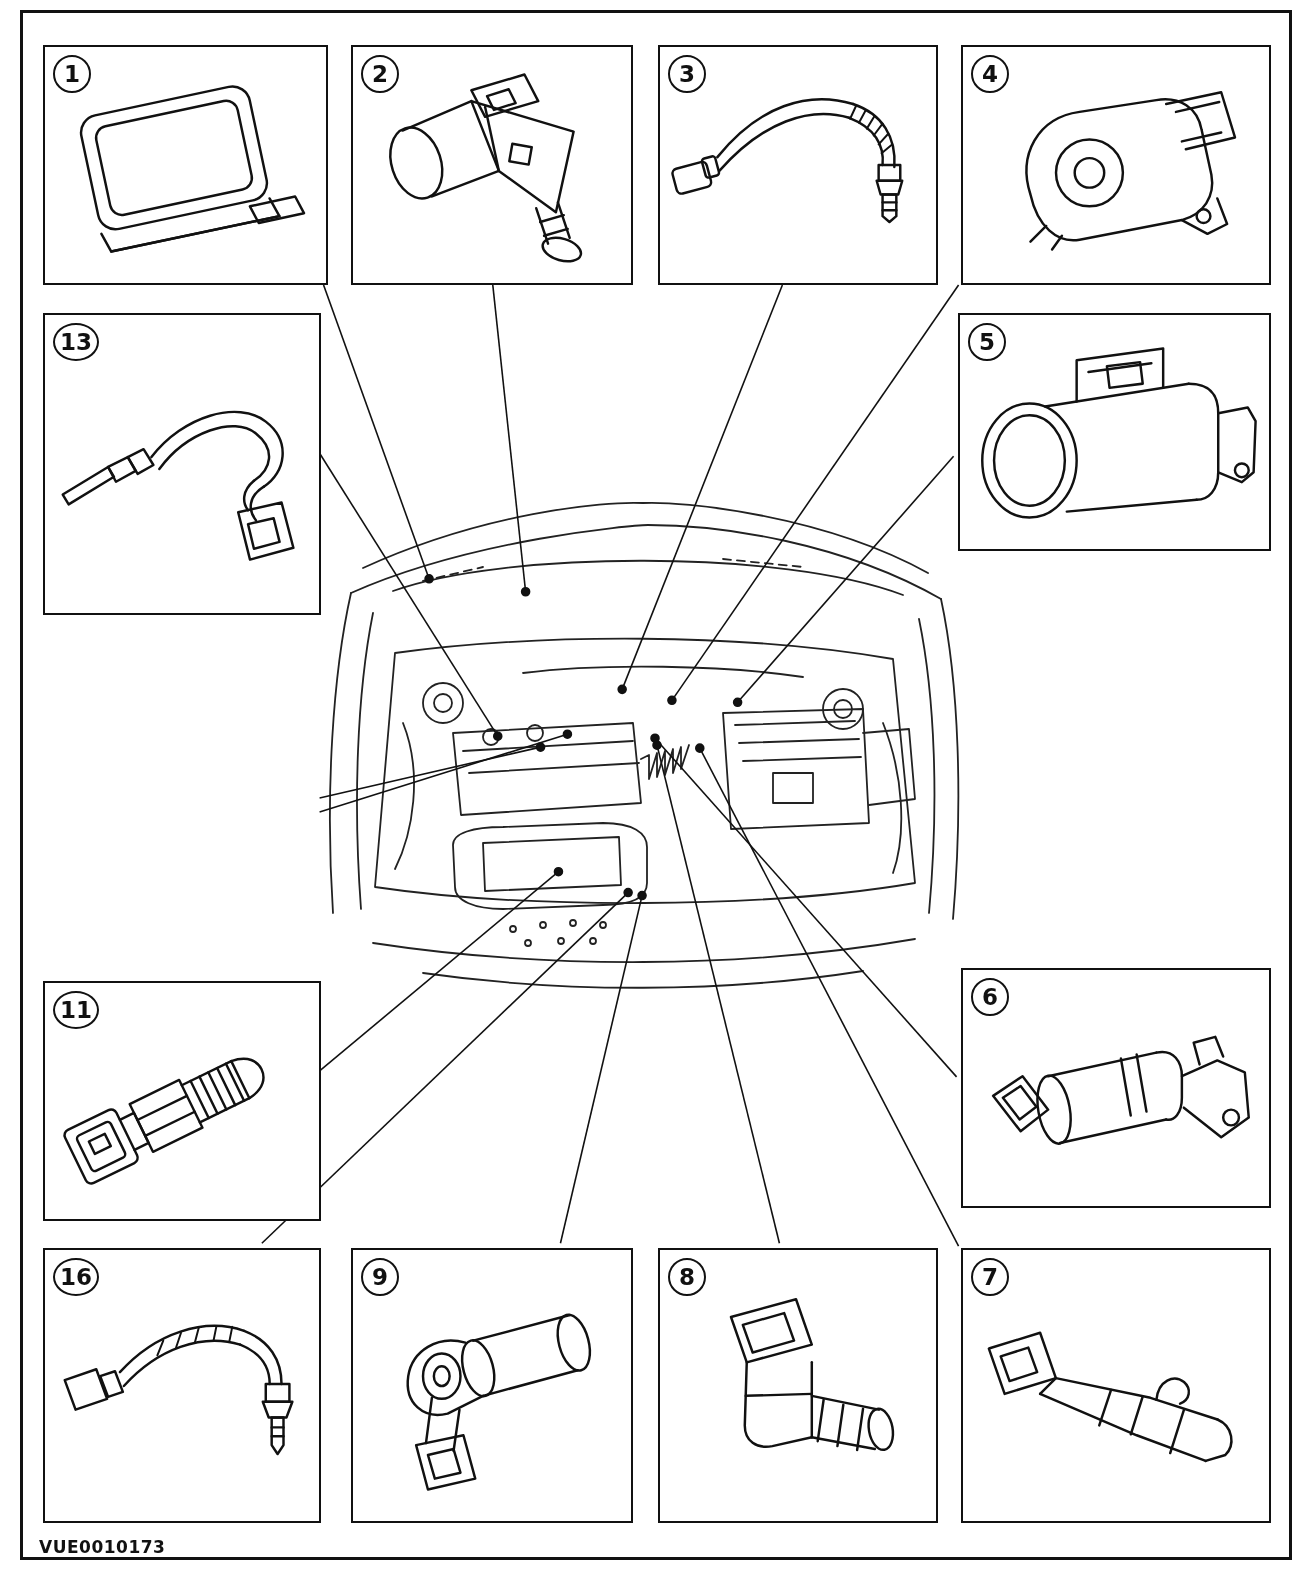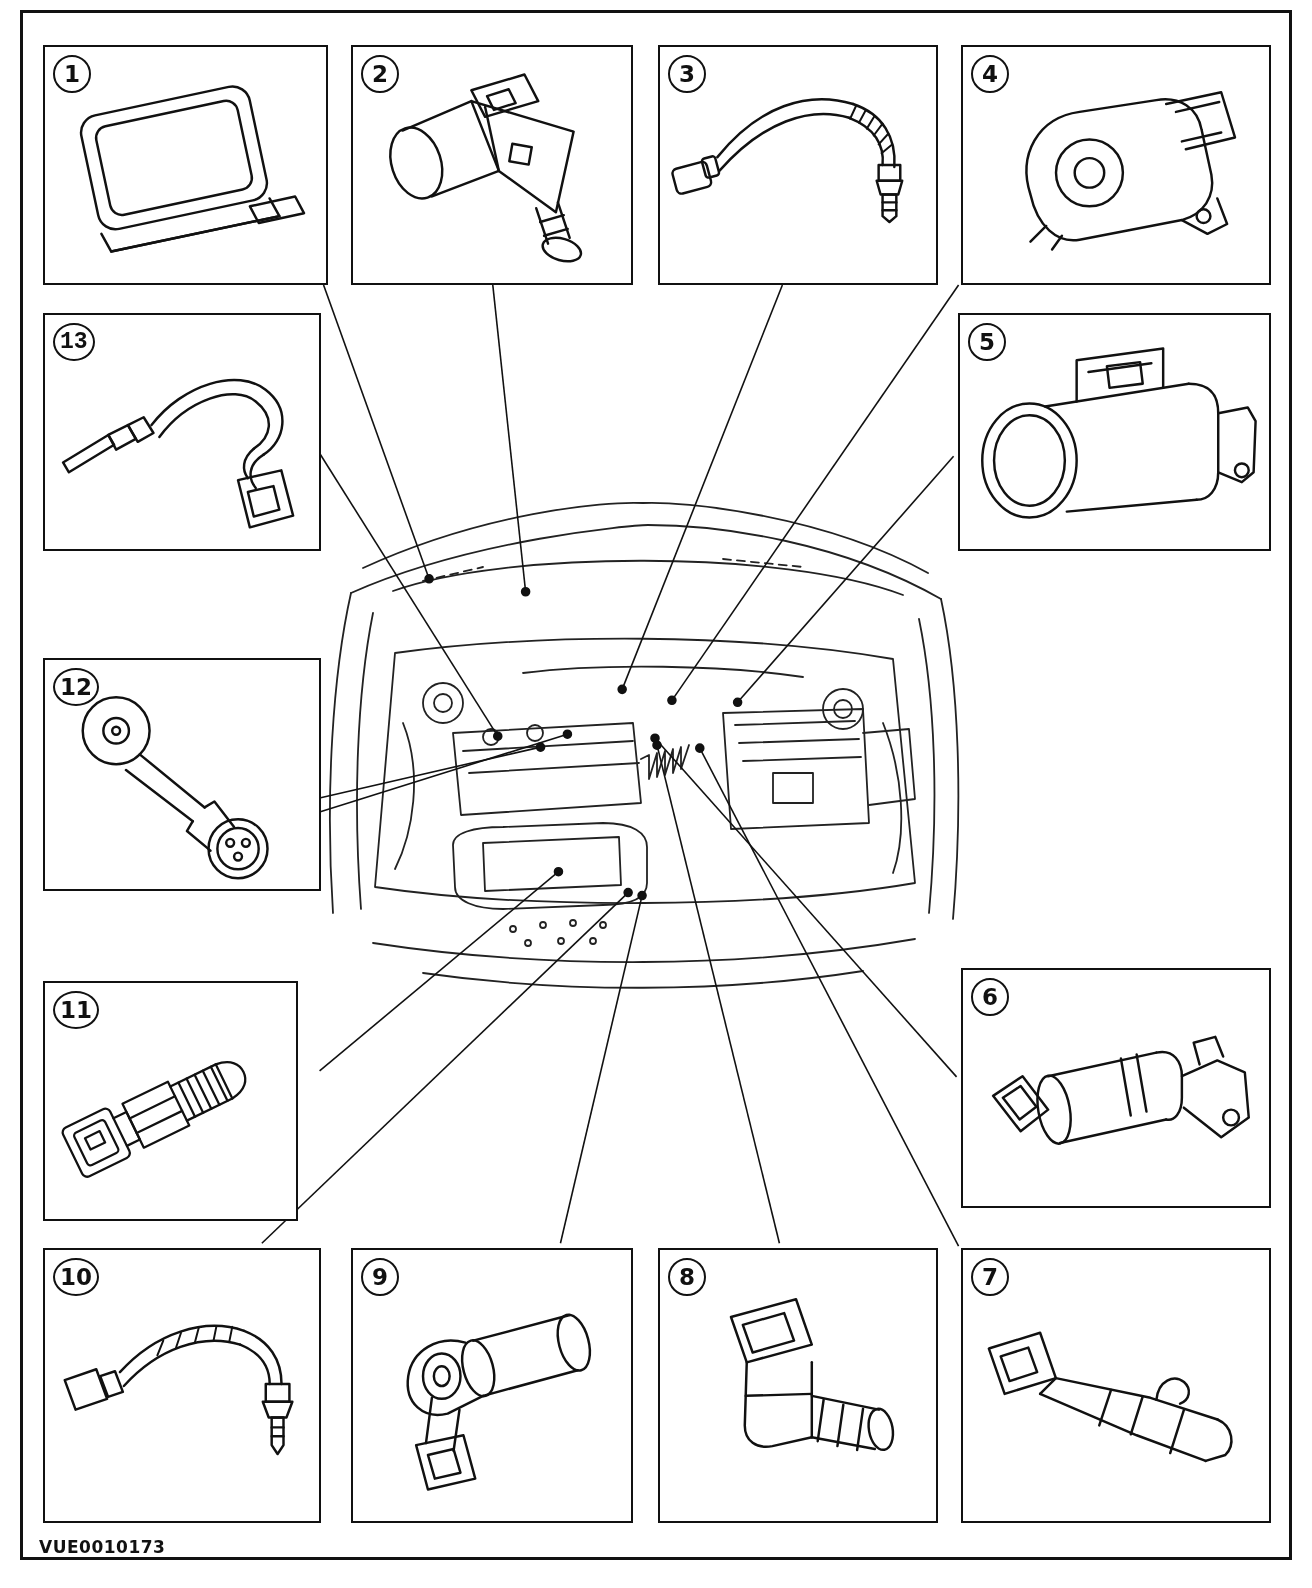--- a/index.html
+++ b/index.html
@@ -195,21 +195,21 @@
         <circle cx="128" cy="128" r="15"></circle>
         <path d="M206 58 L262 46 L276 92 L226 104"></path>
         <path d="M216 66 l44 -10 M222 96 l40 -9"></path>
         <path d="M222 176 l26 14 20 -10 -10 -26"></path>
         <circle cx="244" cy="172" r="7"></circle>
         <path d="M84 182 l-16 16 M100 192 l-10 14"></path>
       </g>
     </svg>
   </div>
 
-  <div class="part-box" style="left:20px; top:300px; width:278px; height:238px;font-family:Liberation Mono, monospace;">
+  <div class="part-box" style="left:20px; top:300px; width:278px; height:302px;">
     <div class="num">
         <span>13</span>
       </div>
     <svg class="art" viewBox="0 0 278 238">
       <g fill="none" stroke="#111" stroke-width="2.5" stroke-linecap="round" stroke-linejoin="round">
         <path d="M18 150 L64 122 l6 10 -46 28 z"></path>
         <path d="M64 122 l20 -10 8 14 -20 11 z"></path>
         <path d="M84 112 l16 -8 10 16 -16 9 z"></path>
         <path d="M108 112 C 140 70, 196 54, 224 76 C 250 96, 244 128, 222 142"></path>
         <path d="M116 124 C 144 86, 192 70, 214 88 C 234 104, 230 124, 212 136"></path>
@@ -233,41 +233,22 @@
         <path d="M232 70 C 258 70, 262 86, 262 100 L 262 160 C 262 178, 252 188, 240 188"></path>
         <path d="M118 88 L118 46 L206 34 L206 74"></path>
         <path d="M130 58 l64 -9"></path>
         <rect x="150" y="50" width="34" height="22" transform="rotate(-7 167 61)"></rect>
         <path d="M262 100 l30 -6 8 14 -2 52 -12 10 -24 -10"></path>
         <circle cx="286" cy="158" r="7"></circle>
       </g>
     </svg>
   </div>
 
-  <div class="part-box" style="left:20px; top:645px; width:278px; height:233px;">
-    <div class="num">
-        <span>12</span>
-      </div>
-    <svg class="art" viewBox="0 0 278 233">
-      <g fill="none" stroke="#111" stroke-width="2.5" stroke-linecap="round" stroke-linejoin="round">
-        <circle cx="72" cy="72" r="34"></circle>
-        <circle cx="72" cy="72" r="13"></circle>
-        <circle cx="72" cy="72" r="4"></circle>
-        <path d="M96 96 L162 150 M82 112 L150 164"></path>
-        <path d="M150 164 l-6 10 24 20 M162 150 l10 -6 20 26"></path>
-        <circle cx="196" cy="192" r="30"></circle>
-        <circle cx="196" cy="192" r="21"></circle>
-        <circle cx="188" cy="186" r="4"></circle>
-          <circle cx="204" cy="186" r="4"></circle>
-          <circle cx="196" cy="200" r="4"></circle>
-      </g>
-    </svg>
-  </div>
-
-  <div class="part-box" style="left:20px; top:968px; width:255px; height:240px;">
+
+  <div class="part-box" style="left:20px; top:968px; width:278px; height:240px;">
     <div class="num">
         <span>11</span>
       </div>
     <svg class="art" viewBox="0 0 278 240">
       <g transform="rotate(-26 139 125)" fill="none" stroke="#111" stroke-width="2.5" stroke-linecap="round" stroke-linejoin="round">
         <rect x="18" y="96" width="58" height="60" rx="6"></rect>
         <rect x="28" y="106" width="38" height="40" rx="4"></rect>
         <rect x="38" y="116" width="18" height="14"></rect>
         <path d="M76 110 h16 v34 h-16"></path>
         <path d="M92 100 h56 v54 h-56 z"></path>
@@ -293,21 +274,21 @@
         <path d="M160 90 l10 58 M176 86 l10 58"></path>
         <path d="M222 108 L258 92 L286 104 L290 150 L262 170 L224 140"></path>
         <circle cx="272" cy="150" r="8"></circle>
         <path d="M240 96 l-6 -22 22 -6 8 20"></path>
       </g>
     </svg>
   </div>
 
   <div class="part-box" style="left:20px; top:1235px; width:278px; height:275px;">
     <div class="num">
-        <span>10</span>
+        <span>16</span>
       </div>
     <svg class="art" viewBox="0 0 278 275">
       <g fill="none" stroke="#111" stroke-width="2.5" stroke-linecap="round" stroke-linejoin="round">
         <path d="M20 132 l32 -11 11 30 -32 11 z"></path>
         <path d="M56 128 l15 -5 8 21 -15 5 z"></path>
         <path d="M76 124 C 112 84, 162 68, 202 82"></path>
         <path d="M80 138 C 114 100, 160 84, 198 96"></path>
         <g stroke-width="2">
           <path d="M120 92 l-6 15 M138 84 l-5 15 M156 79 l-4 15 M174 77 l-3 15 M190 78 l-3 15"></path>
         </g>

